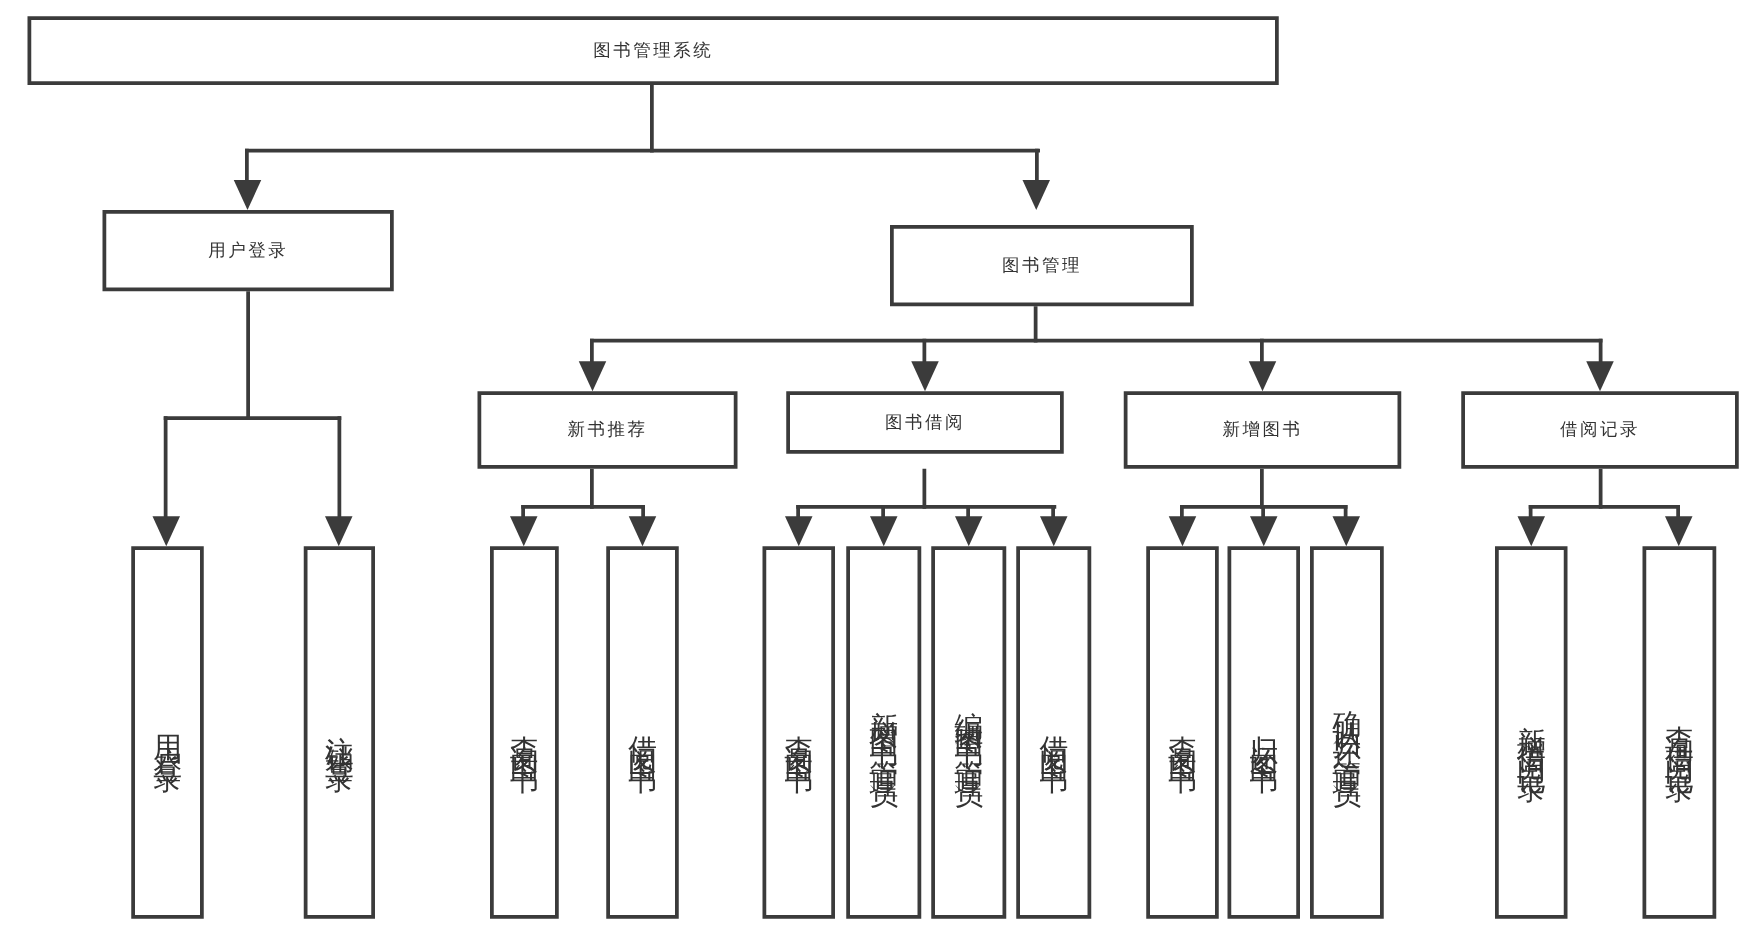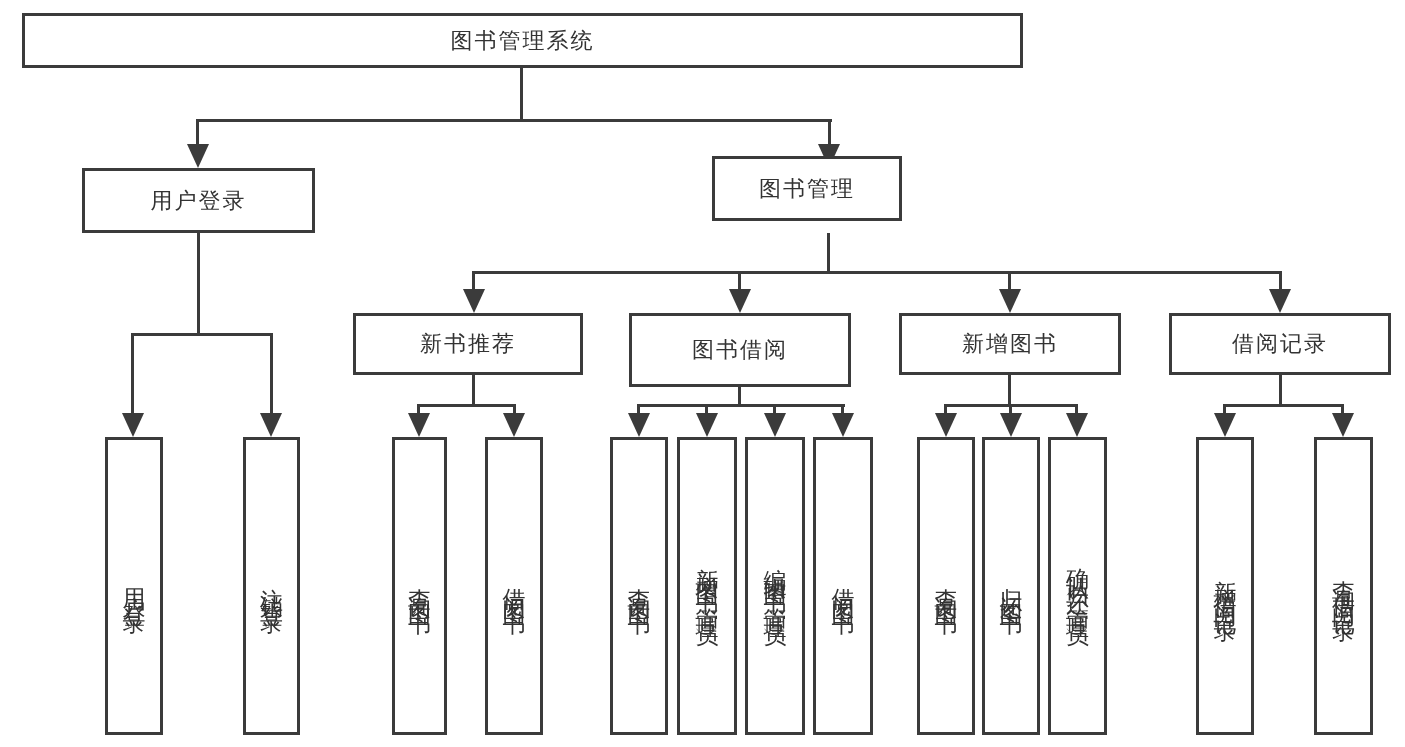--- a/index.html
+++ b/index.html
@@ -1,20 +1,20 @@
 <!DOCTYPE html>
 <html><head>
 <meta charset="utf-8">
 <style>
   html,body{margin:0;padding:0;background:#fff;}
   #stage{position:relative;width:1405px;height:747px;background:#fff;overflow:hidden;
          font-family:"Liberation Sans",sans-serif;}
   .box{position:absolute;box-sizing:border-box;border:3px solid #3b3b3b;background:#fff;
        display:flex;align-items:center;justify-content:center;color:#333;}
-  .hbox{font-size:22px;letter-spacing:2px;}
+  .hbox{font-size:14px;letter-spacing:2px;}
   .vbox .lbl{writing-mode:vertical-rl;text-orientation:mixed;font-size:23px;
              letter-spacing:8px;line-height:1;color:#333;}
   .line{position:absolute;background:#3b3b3b;}
   .arrow{position:absolute;width:0;height:0;
          border-left:11px solid transparent;border-right:11px solid transparent;
          border-top:24px solid #3b3b3b;}
   .watermark{position:absolute;right:8px;bottom:4px;font-size:21px;color:#b9b9b9;
              letter-spacing:1px;}
 </style>
 </head>
@@ -84,28 +84,28 @@
     <div class="arrow" style="left:1332px;top:413px"></div>
   </div>
 
   <div class="box hbox" style="left:22px;top:13px;width:1001px;height:55px">
     <span class="lbl">图书管理系统</span>
   </div>
 
   <div class="box hbox" style="left:82px;top:168px;width:233px;height:65px">
     <span class="lbl">用户登录</span>
   </div>
-  <div class="box hbox" style="left:712px;top:156px;width:190px;height:65px">
+  <div class="box hbox" style="left:712px;top:180px;width:243px;height:65px">
     <span class="lbl">图书管理</span>
   </div>
 
-  <div class="box hbox" style="left:353px;top:313px;width:230px;height:62px">
+  <div class="box hbox" style="left:382px;top:313px;width:208px;height:62px">
     <span class="lbl">新书推荐</span>
   </div>
-  <div class="box hbox" style="left:629px;top:313px;width:222px;height:74px">
+  <div class="box hbox" style="left:629px;top:313px;width:222px;height:50px">
     <span class="lbl">图书借阅</span>
   </div>
   <div class="box hbox" style="left:899px;top:313px;width:222px;height:62px">
     <span class="lbl">新增图书</span>
   </div>
   <div class="box hbox" style="left:1169px;top:313px;width:222px;height:62px">
     <span class="lbl">借阅记录</span>
   </div>
 
   <div class="box vbox" style="left:105px;top:437px;width:58px;height:298px">

